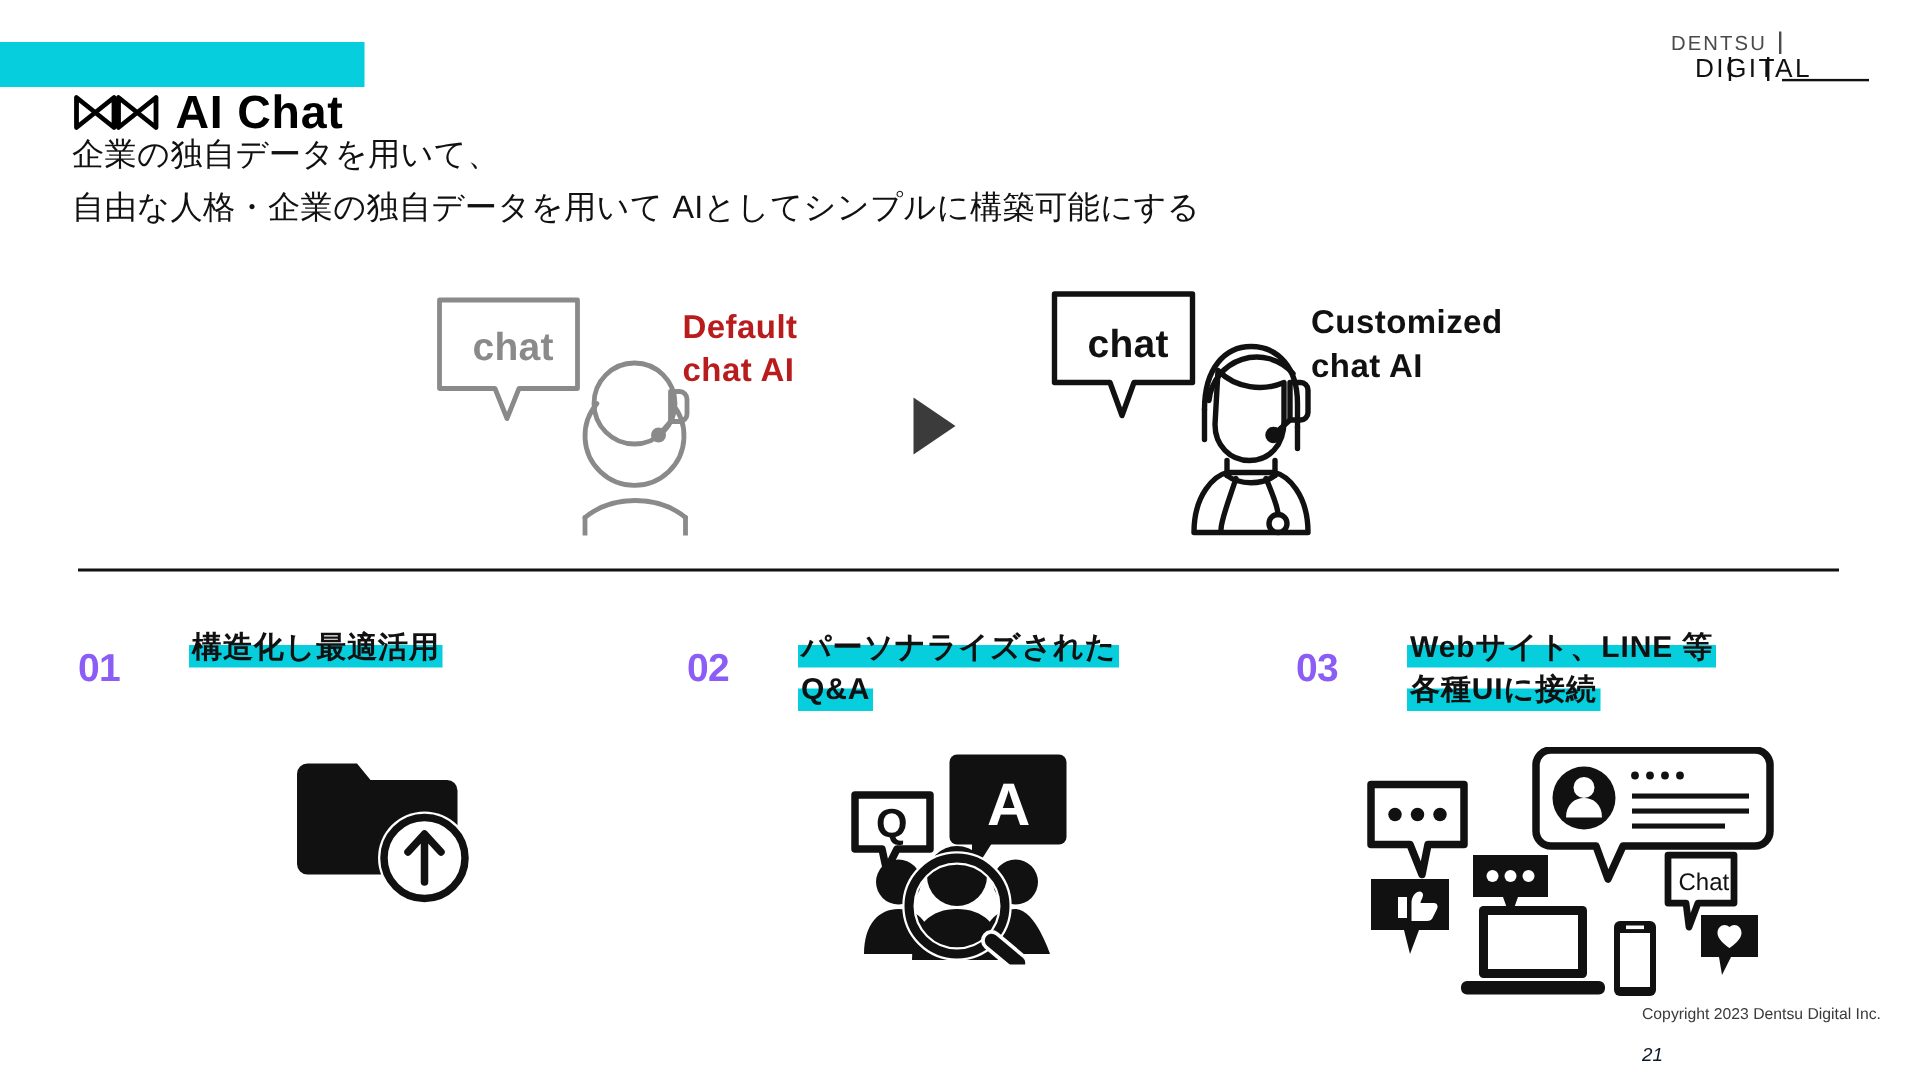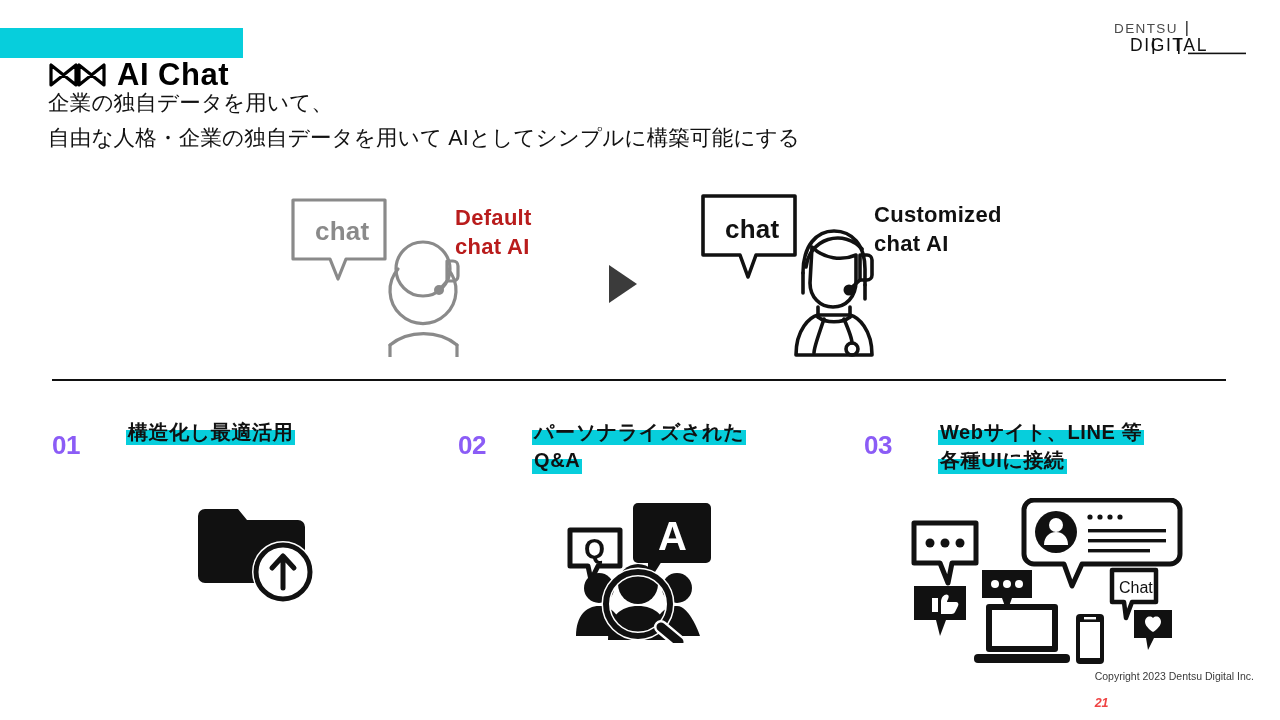--- a/index.html
+++ b/index.html
@@ -163,23 +163,23 @@
     display: flex;
     align-items: baseline;
     gap: 14px;
     font-size: 10.5px;
     color: #3a3a3a;
     white-space: nowrap;
     flex-direction: column;
   }
   .page-num {
     font-size: 12.5px;
-    font-weight: bold;
+    font-weight: normal;
     font-style: italic;
-    color: #ef4444;
+    color: #0f172a;
   }
 </style>
 </head>
 <body>
 
 <div class="slide">
 
   <div class="logo-block">
     <div class="logo-highlight"></div>
     <div class="logo-text">

